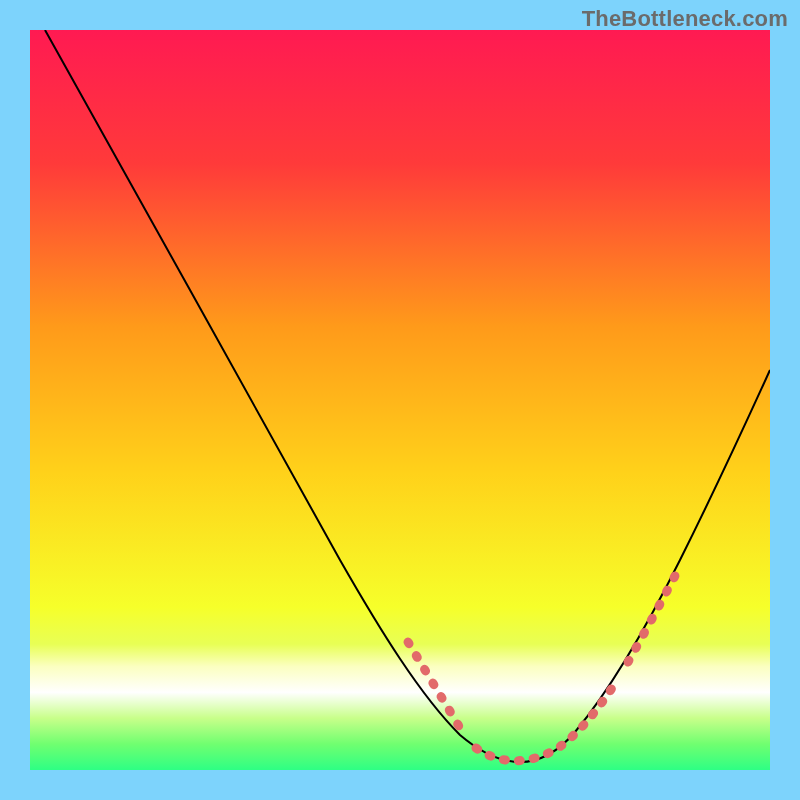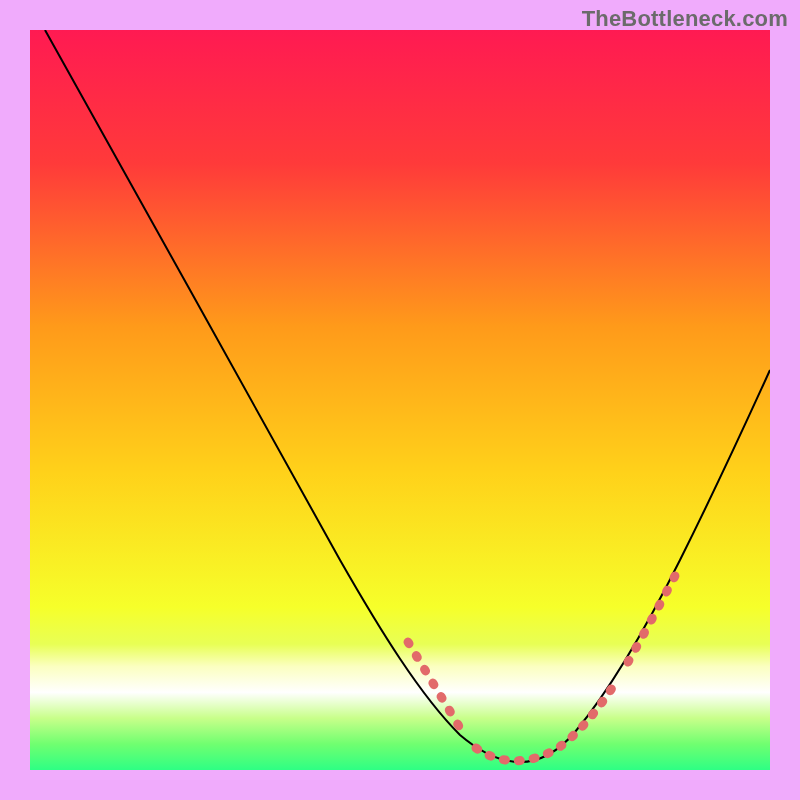--- a/index.html
+++ b/index.html
@@ -9,21 +9,21 @@
     height: 800px;
     background: #000;
     overflow: hidden;
   }
   .frame {
     position: absolute;
     left: 0;
     top: 0;
     width: 800px;
     height: 800px;
-    background: #f0abfc;
+    background: #7dd3fc;
   }
   .plot {
     position: absolute;
     left: 30px;
     top: 30px;
     width: 740px;
     height: 740px;
     overflow: hidden;
   }
   .bg-gradient {

